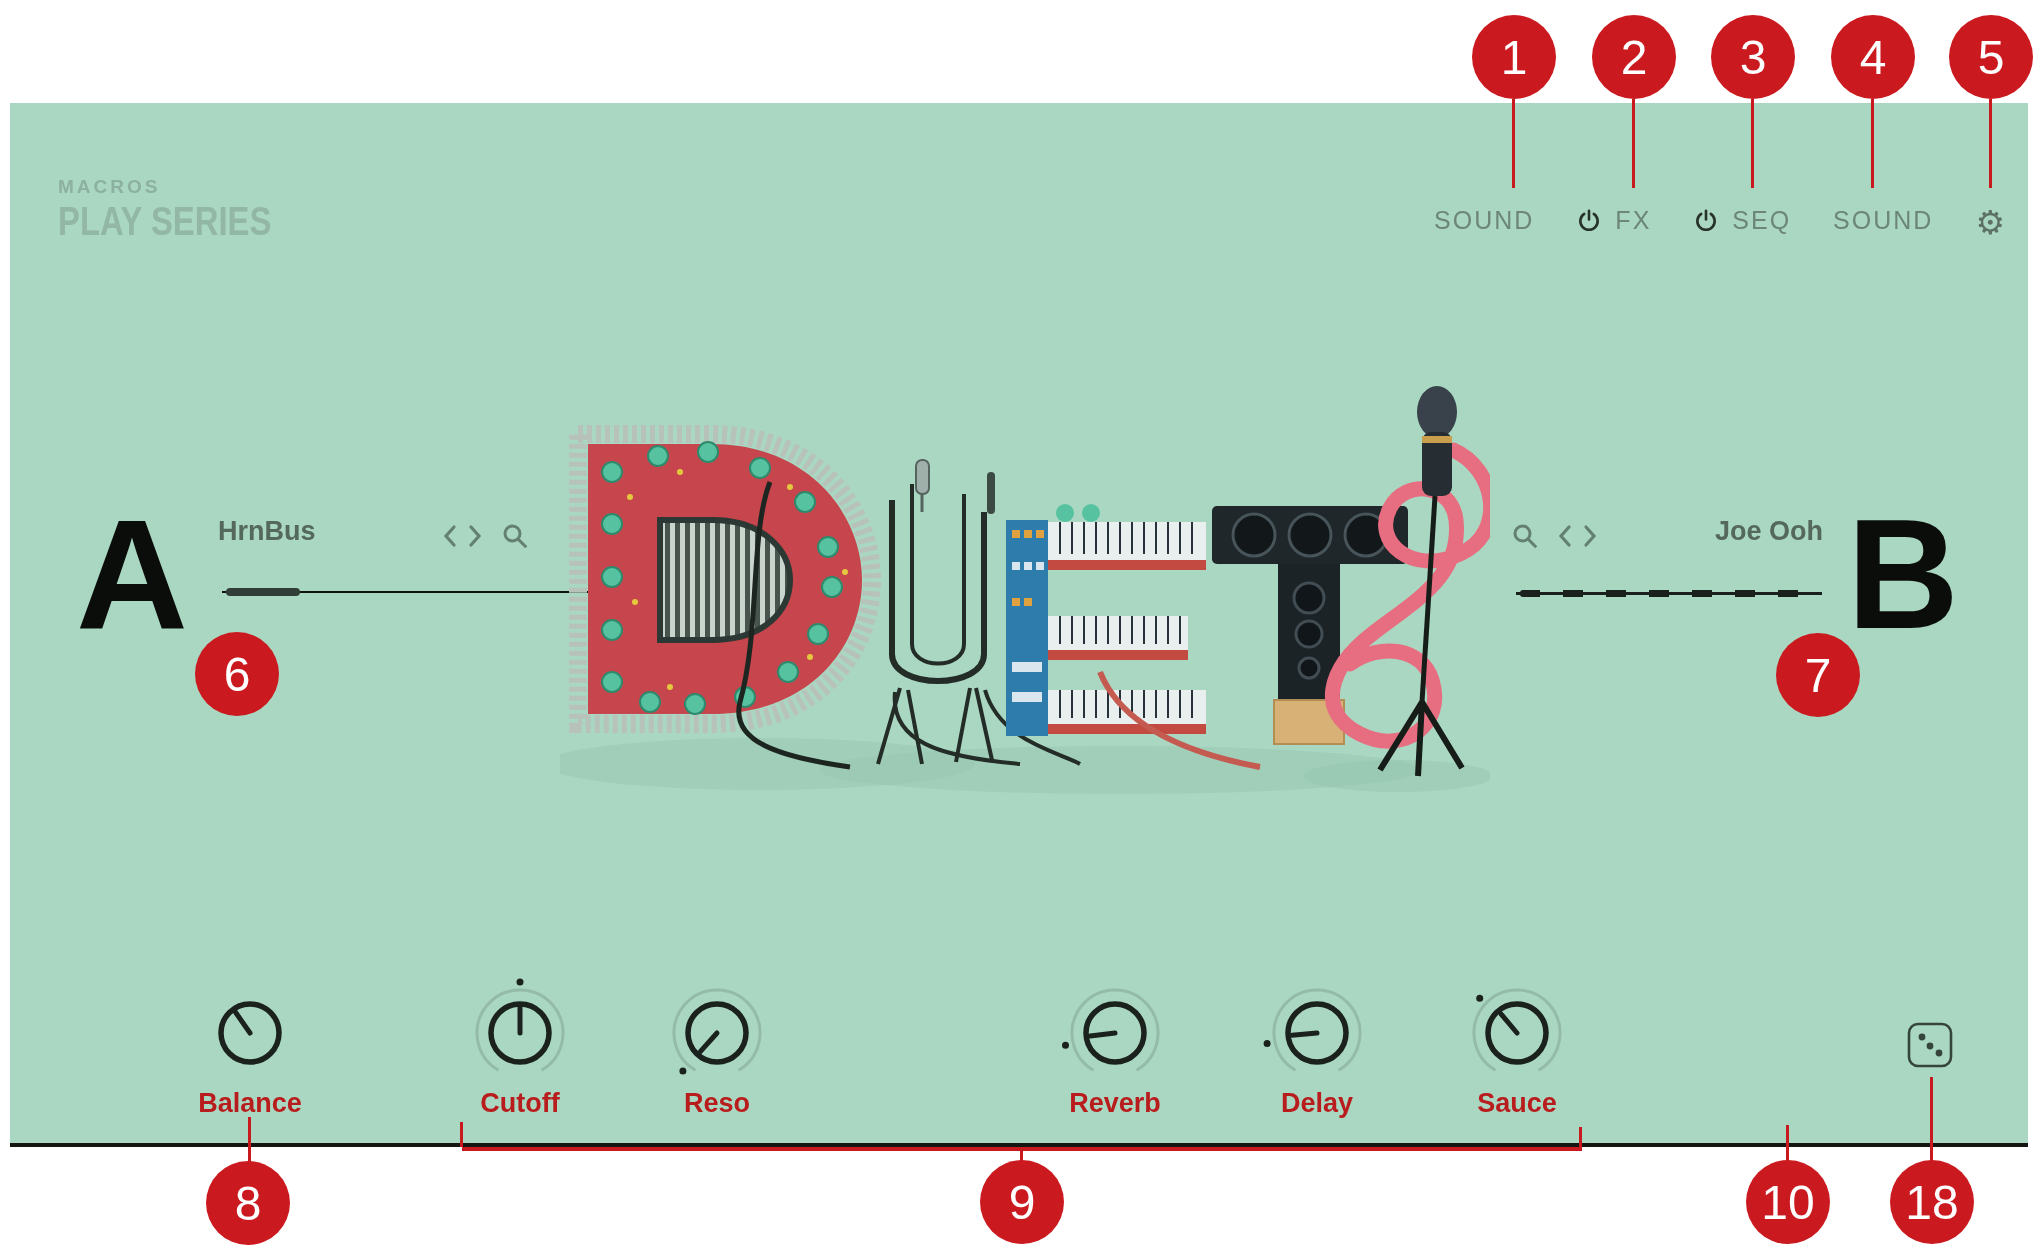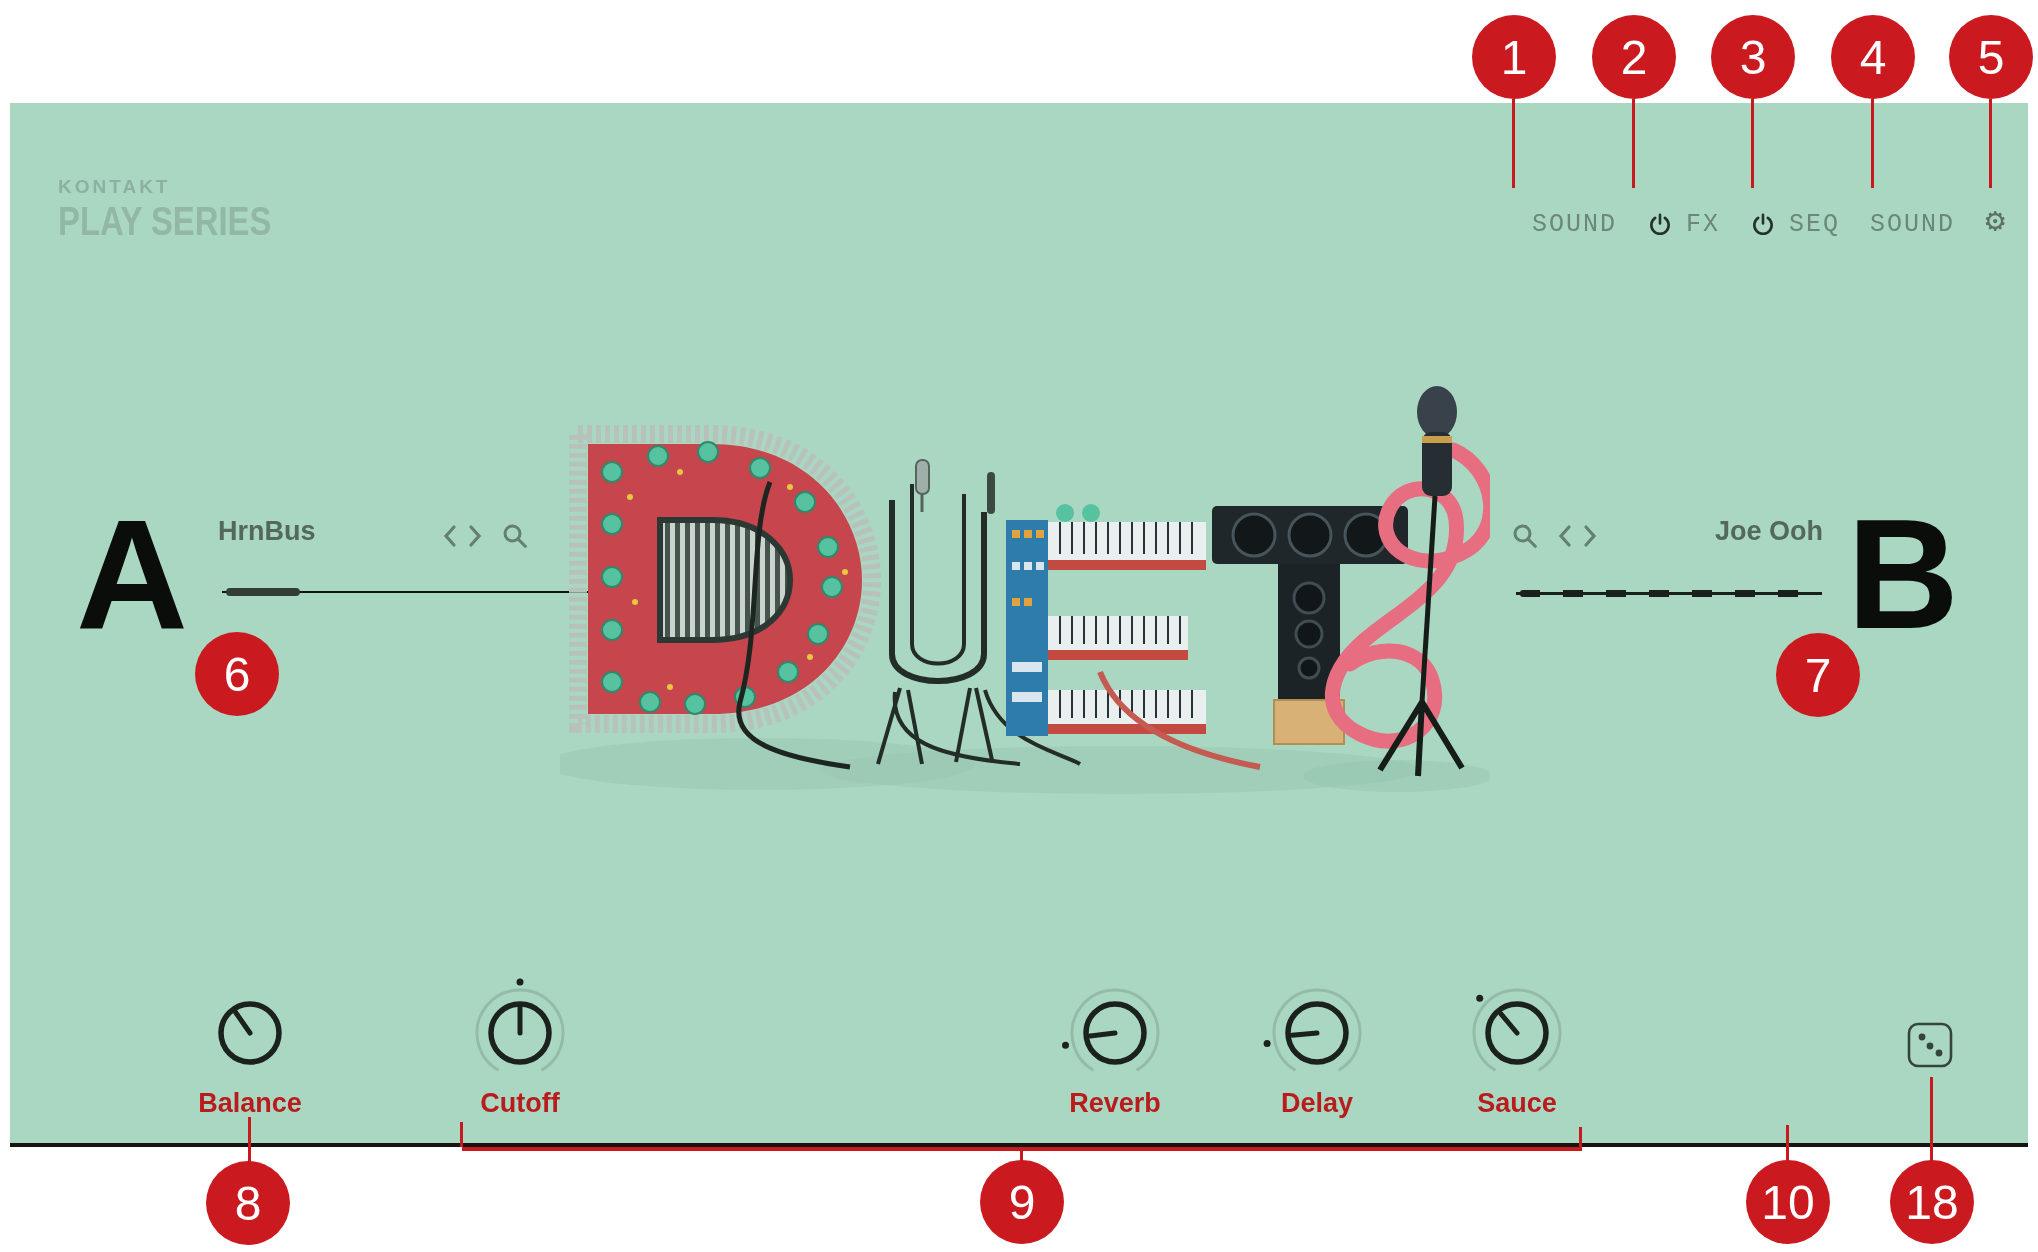--- a/index.html
+++ b/index.html
@@ -5,22 +5,22 @@
   html,body{margin:0;padding:0;background:#fff;}
   .stage{position:relative;width:2038px;height:1252px;background:#ffffff;
          font-family:"Liberation Sans",sans-serif;overflow:hidden;}
   .panel{position:absolute;left:10px;top:103px;width:2018px;height:1040px;
          background:#aad7c2;border-bottom:4px solid #161512;}
   
   .logo{position:absolute;left:58px;top:176px;color:#8cb1a0;}
   .logo .brand{font-size:19px;font-weight:700;letter-spacing:3px;}
   .logo .series{font-size:40px;font-weight:700;line-height:1;margin-top:3px;
                 color:#93b7a5;transform:scaleX(.82);transform-origin:left top;white-space:nowrap;}
-  .menu{position:absolute;top:206px;right:33px;display:flex;align-items:flex-end;gap:30px;
-        color:#6c8679;font-size:25px;letter-spacing:2px;font-family:Liberation Mono, monospace;}
+  .menu{position:absolute;top:206px;right:33px;display:flex;align-items:flex-start;gap:42px;
+        color:#6c8679;font-size:25px;letter-spacing:2px;}
   .menu-item{display:flex;align-items:center;gap:13px;cursor:default;}
   .picon{display:flex;align-items:center;}
   .gear{font-size:33px;color:#5d7265;letter-spacing:0;line-height:1;}
   
   .big-letter{position:absolute;font-size:155px;font-weight:800;color:#0a0d0a;line-height:1;}
   .preset{position:absolute;font-size:27px;font-weight:700;color:#54685c;}
   .nav-icons{position:absolute;display:flex;align-items:center;gap:9px;}
   .hline{position:absolute;background:#10140f;}
   .plug{position:absolute;background:#333d37;border-radius:4px;}
   .rope-core{position:absolute;background:#1a211c;}
@@ -41,21 +41,21 @@
   .artwork{position:absolute;left:560px;top:372px;}
 </style>
 </head>
 <body>
 
 <div class="stage">
 
   <div class="panel"></div>
 
   <div class="logo">
-    <div class="brand">KONTAKT</div>
+    <div class="brand">MACROS</div>
     <div class="series">PLAY SERIES</div>
   </div>
 
   <div class="menu">
     <div class="menu-item">
       <span>SOUND</span>
     </div>
     <div class="menu-item">
       <span class="picon">
           <svg width="26" height="26" viewBox="0 0 24 24" fill="none" stroke="#27322b" stroke-width="2.4" stroke-linecap="round">
@@ -233,20 +233,26 @@
       <div class="knob" style="left: 195px;"><svg width="110" height="110" viewBox="0 0 110 110">
           <circle cx="55" cy="55" r="29" fill="none" stroke="#1b221d" stroke-width="5.5"></circle>
           <line x1="55" y1="55" x2="40.7" y2="34.5" stroke="#1b221d" stroke-width="5" stroke-linecap="round"></line>
         </svg><div class="knob-label">Balance</div></div>
       <div class="knob" style="left: 465px;"><svg width="110" height="110" viewBox="0 0 110 110">
           <path d="M33.5,92.2 A43,43 0 1 1 76.5,92.2" fill="none" stroke="#94bba8" stroke-width="3"></path>
           <circle cx="55.0" cy="4.0" r="3.5" fill="#1b221d"></circle>
           <circle cx="55" cy="55" r="29" fill="none" stroke="#1b221d" stroke-width="5.5"></circle>
           <line x1="55" y1="55" x2="55.0" y2="30.0" stroke="#1b221d" stroke-width="5" stroke-linecap="round"></line>
         </svg><div class="knob-label">Cutoff</div></div>
+      <div class="knob" style="left: 662px;"><svg width="110" height="110" viewBox="0 0 110 110">
+          <path d="M33.5,92.2 A43,43 0 1 1 76.5,92.2" fill="none" stroke="#94bba8" stroke-width="3"></path>
+          <circle cx="20.9" cy="92.9" r="3.5" fill="#1b221d"></circle>
+          <circle cx="55" cy="55" r="29" fill="none" stroke="#1b221d" stroke-width="5.5"></circle>
+          <line x1="55" y1="55" x2="38.3" y2="73.6" stroke="#1b221d" stroke-width="5" stroke-linecap="round"></line>
+        </svg><div class="knob-label">Reso</div></div>
       <div class="knob" style="left: 1060px;"><svg width="110" height="110" viewBox="0 0 110 110">
           <path d="M33.5,92.2 A43,43 0 1 1 76.5,92.2" fill="none" stroke="#94bba8" stroke-width="3"></path>
           <circle cx="5.5" cy="67.3" r="3.5" fill="#1b221d"></circle>
           <circle cx="55" cy="55" r="29" fill="none" stroke="#1b221d" stroke-width="5.5"></circle>
           <line x1="55" y1="55" x2="30.2" y2="58.0" stroke="#1b221d" stroke-width="5" stroke-linecap="round"></line>
         </svg><div class="knob-label">Reverb</div></div>
       <div class="knob" style="left: 1262px;"><svg width="110" height="110" viewBox="0 0 110 110">
           <path d="M33.5,92.2 A43,43 0 1 1 76.5,92.2" fill="none" stroke="#94bba8" stroke-width="3"></path>
           <circle cx="5.1" cy="65.6" r="3.5" fill="#1b221d"></circle>
           <circle cx="55" cy="55" r="29" fill="none" stroke="#1b221d" stroke-width="5.5"></circle>

